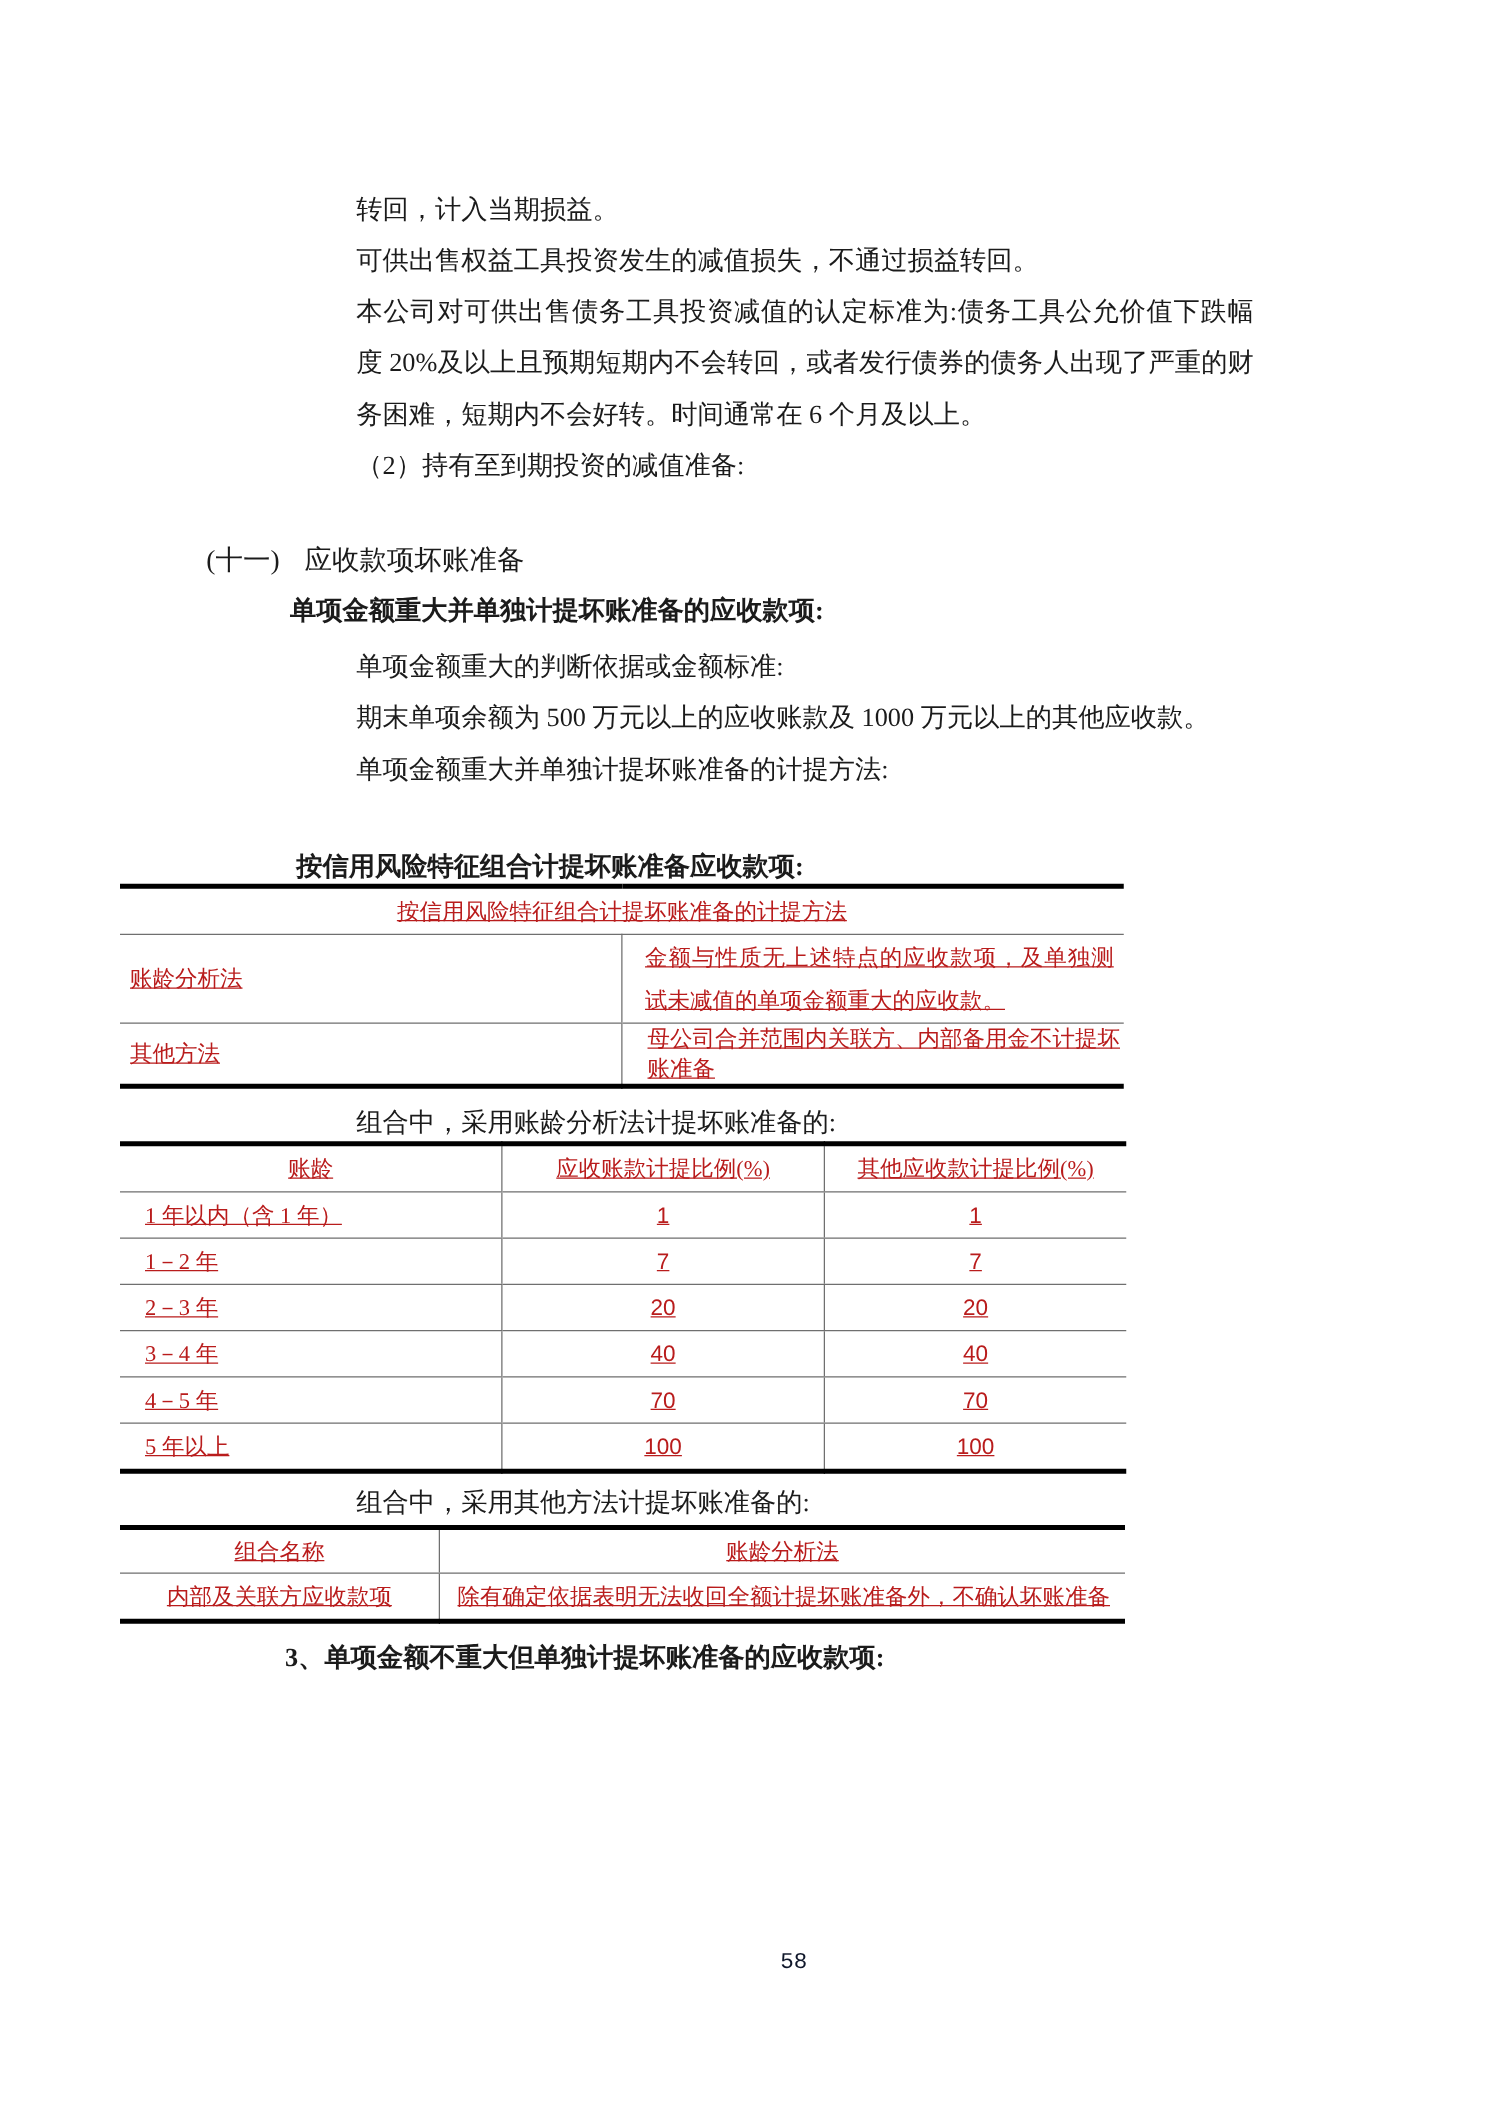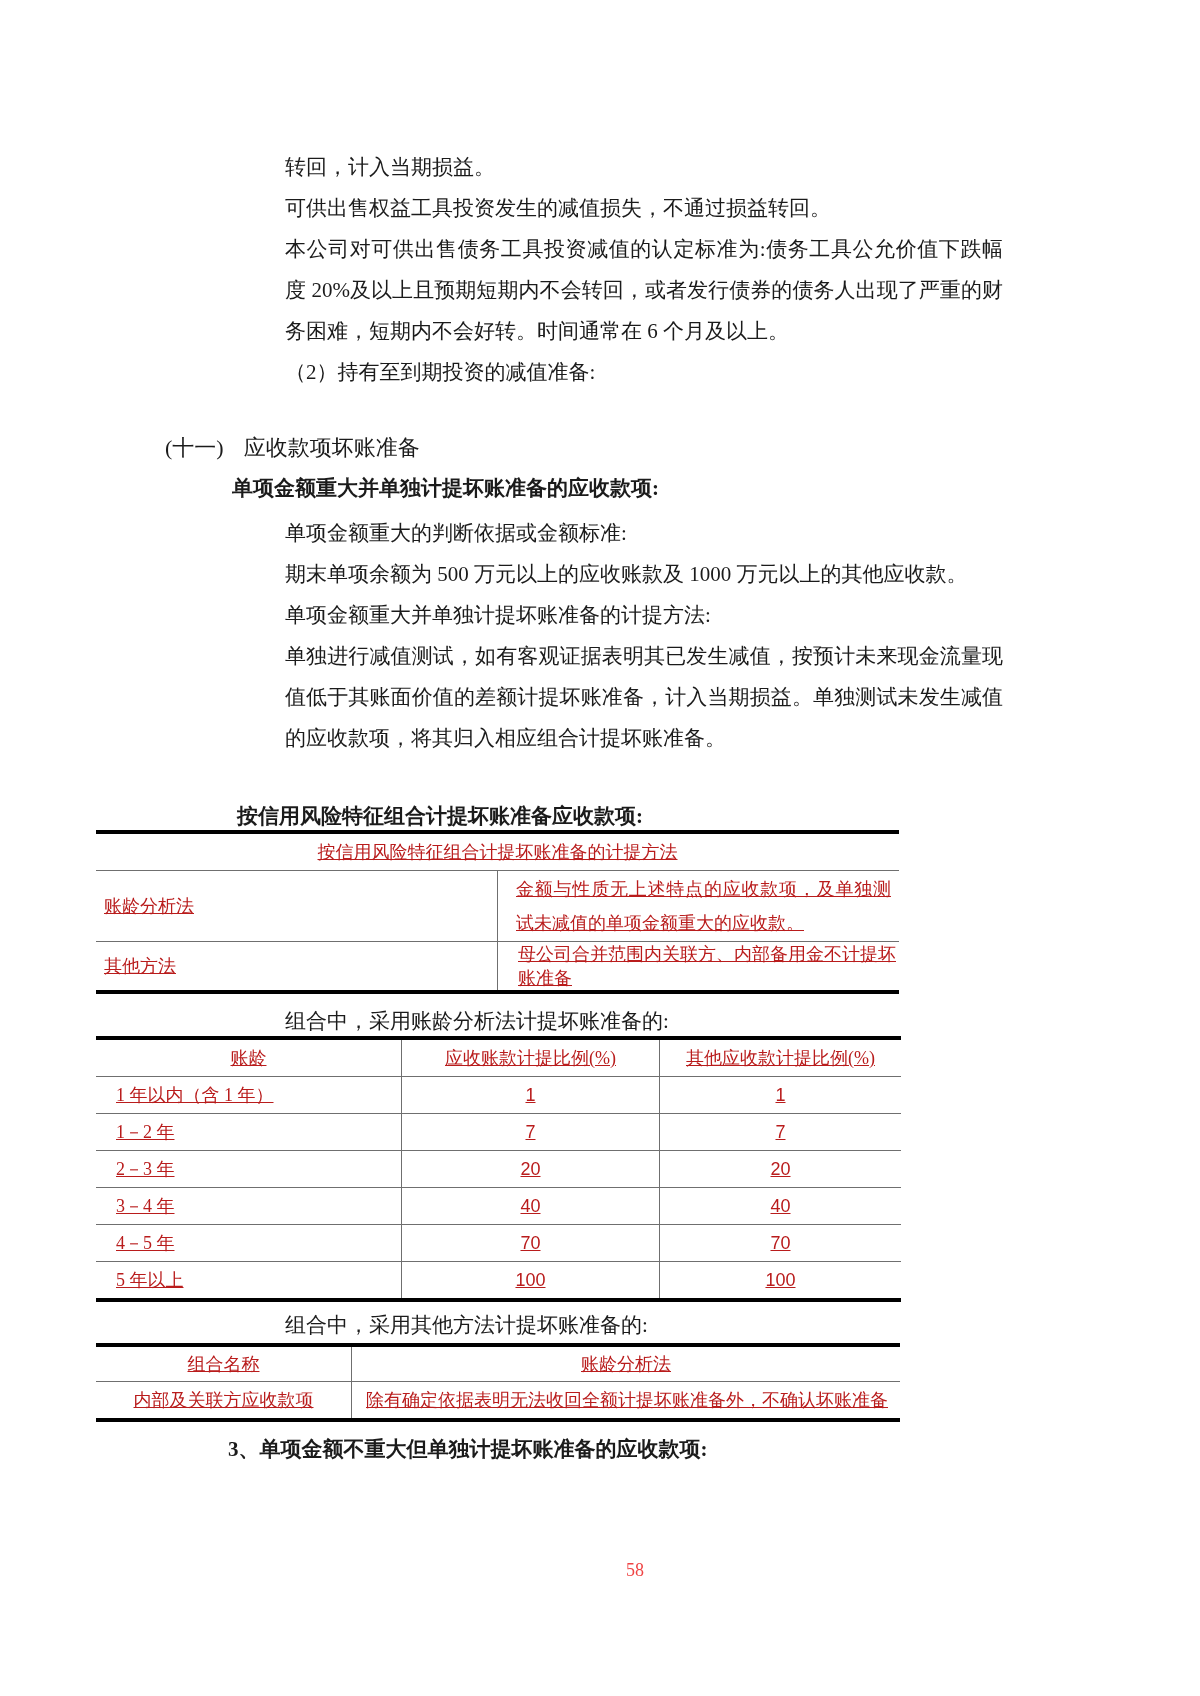--- a/index.html
+++ b/index.html
@@ -83,22 +83,22 @@
 
   .item3-head {
     margin:12px 0 0 228px;
     font-size:21px; line-height:30px; font-weight:bold;
   }
   .reason-line { margin:8px 0 0 248px; font-size:21px; line-height:30px; }
 
   .footer {
     position:absolute; top:1560px; left:70px; right:0;
     text-align:center;
-    font-size:18px; color:#ef4444;
-    font-family:Liberation Serif, serif;
+    font-size:18px; color:#0f172a;
+    font-family:Liberation Mono, monospace;
   }
 </style>
 </head>
 <body>
 
 <div class="page">
 
   <div class="intro-block">
     <p class="para">转回，计入当期损益。</p>
     <p class="para">可供出售权益工具投资发生的减值损失，不通过损益转回。</p>
@@ -109,21 +109,20 @@
   <div class="sec-head">
     <span>(十一)</span><span class="sec-title">应收款项坏账准备</span>
   </div>
 
   <p class="subhead">单项金额重大并单独计提坏账准备的应收款项:</p>
 
   <div class="para-block">
     <p class="para">单项金额重大的判断依据或金额标准:</p>
     <p class="para">期末单项余额为 500 万元以上的应收账款及 1000 万元以上的其他应收款。</p>
     <p class="para">单项金额重大并单独计提坏账准备的计提方法:</p>
-    <p class="para">单独进行减值测试，如有客观证据表明其已发生减值，按预计未来现金流量现值低于其账面价值的差额计提坏账准备，计入当期损益。单独测试未发生减值的应收款项，将其归入相应组合计提坏账准备。</p>
   </div>
 
   <div class="tbl-head">按信用风险特征组合计提坏账准备应收款项:</div>
 
   <table class="t1">
     <tbody>
         <tr class="merged thin">
       <td colspan="2">按信用风险特征组合计提坏账准备的计提方法</td>
     </tr>
     <tr class="r1 thin">

